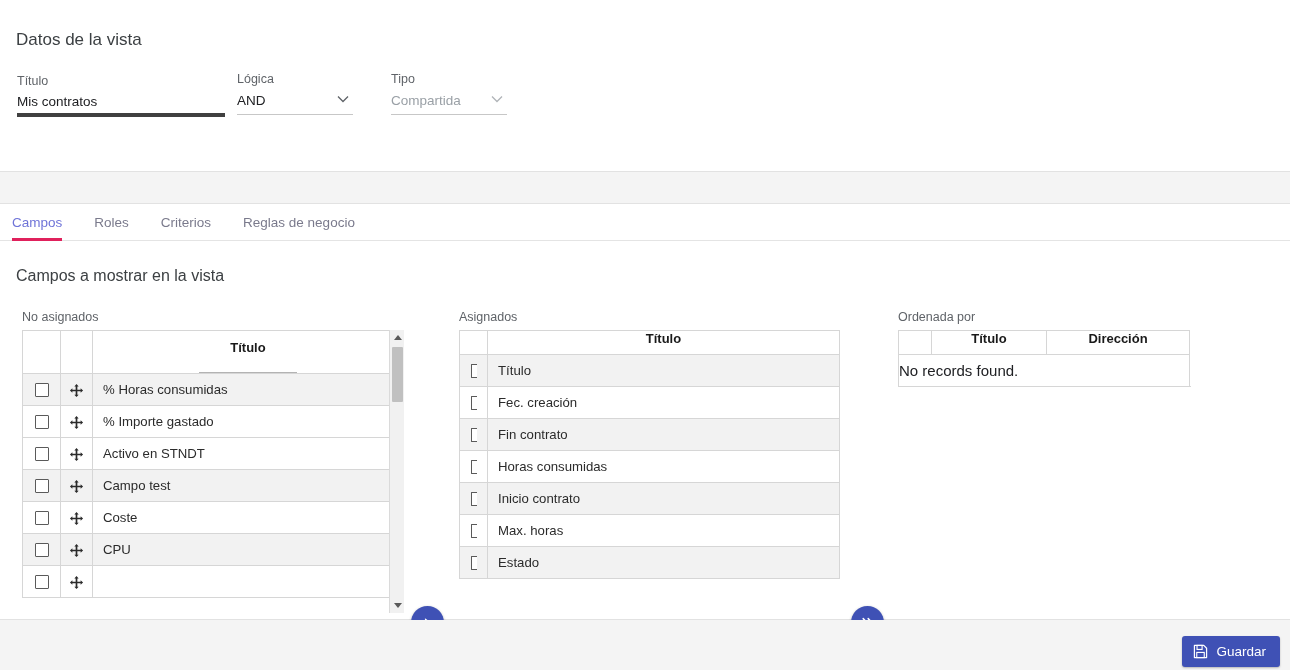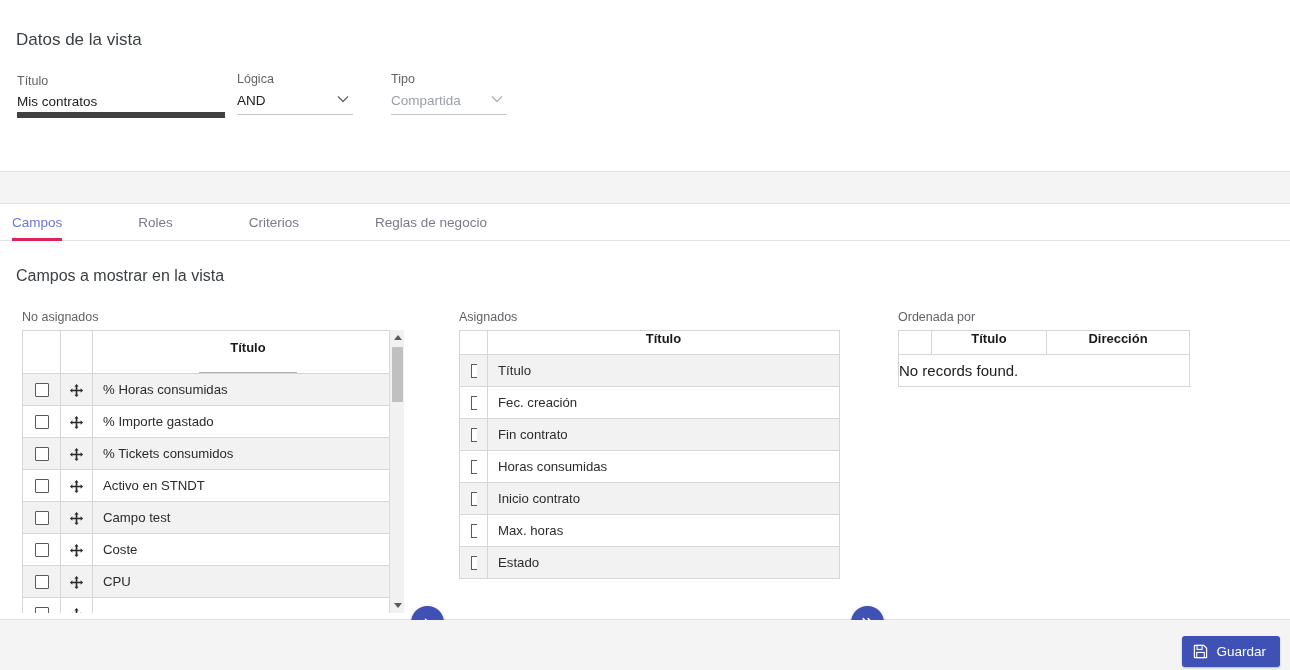--- a/index.html
+++ b/index.html
@@ -57,21 +57,21 @@
   }
   .field-label {
     font-size: 12.5px;
     color: #5f6368;
     display: block;
     margin-bottom: 6px;
     line-height: 14px;
   }
   .field-input {
     border: none;
-    border-bottom: 6px solid #404040;
+    border-bottom: 4px solid #404040;
     outline: none;
     background: transparent;
     font-family: "Liberation Sans", sans-serif;
     font-size: 13.5px;
     color: #202124;
     padding: 0 0 4px 0;
     width: 100%;
     box-sizing: border-box;
     height: 22px;
   }
@@ -104,21 +104,20 @@
   
   .tabs {
     position: absolute;
     left: 0; top: 0;
     height: 37px;
     width: 100%;
     border-bottom: 1px solid #e4e4e4;
     display: flex;
     align-items: flex-start;
     box-sizing: border-box;
-    gap: 44px;
   }
   .tab {
     font-size: 13.5px;
     color: #7a7a8c;
     padding: 11px 0 0 0;
     margin-right: 32px;
     height: 37px;
     box-sizing: border-box;
     cursor: pointer;
     position: relative;
@@ -402,27 +401,20 @@
                   </svg></span></td>
             <td class="cell-text">% Horas consumidas</td>
           </tr>
           <tr class="even">
             <td class="cell-cb"><span class="cb"></span></td>
             <td class="cell-drag"><span class="drag-ico"><svg viewBox="0 0 16 16" width="15" height="15">
                     <path d="M8 1 L10.3 3.6 H8.9 V7.1 H12.4 V5.7 L15 8 L12.4 10.3 V8.9 H8.9 V12.4 H10.3 L8 15 L5.7 12.4 H7.1 V8.9 H3.6 V10.3 L1 8 L3.6 5.7 V7.1 H7.1 V3.6 H5.7 Z" fill="#2b2b2b"></path>
                   </svg></span></td>
             <td class="cell-text">% Importe gastado</td>
           </tr>
-          <tr class="odd">
-            <td class="cell-cb"><span class="cb"></span></td>
-            <td class="cell-drag"><span class="drag-ico"><svg viewBox="0 0 16 16" width="15" height="15">
-                    <path d="M8 1 L10.3 3.6 H8.9 V7.1 H12.4 V5.7 L15 8 L12.4 10.3 V8.9 H8.9 V12.4 H10.3 L8 15 L5.7 12.4 H7.1 V8.9 H3.6 V10.3 L1 8 L3.6 5.7 V7.1 H7.1 V3.6 H5.7 Z" fill="#2b2b2b"></path>
-                  </svg></span></td>
-            <td class="cell-text">% Tickets consumidos</td>
-          </tr>
           <tr class="even">
             <td class="cell-cb"><span class="cb"></span></td>
             <td class="cell-drag"><span class="drag-ico"><svg viewBox="0 0 16 16" width="15" height="15">
                     <path d="M8 1 L10.3 3.6 H8.9 V7.1 H12.4 V5.7 L15 8 L12.4 10.3 V8.9 H8.9 V12.4 H10.3 L8 15 L5.7 12.4 H7.1 V8.9 H3.6 V10.3 L1 8 L3.6 5.7 V7.1 H7.1 V3.6 H5.7 Z" fill="#2b2b2b"></path>
                   </svg></span></td>
             <td class="cell-text">Activo en STNDT</td>
           </tr>
           <tr class="odd">
             <td class="cell-cb"><span class="cb"></span></td>
             <td class="cell-drag"><span class="drag-ico"><svg viewBox="0 0 16 16" width="15" height="15">

